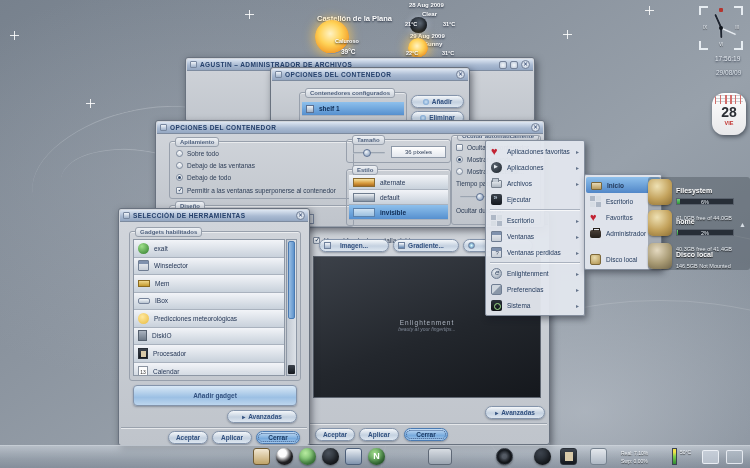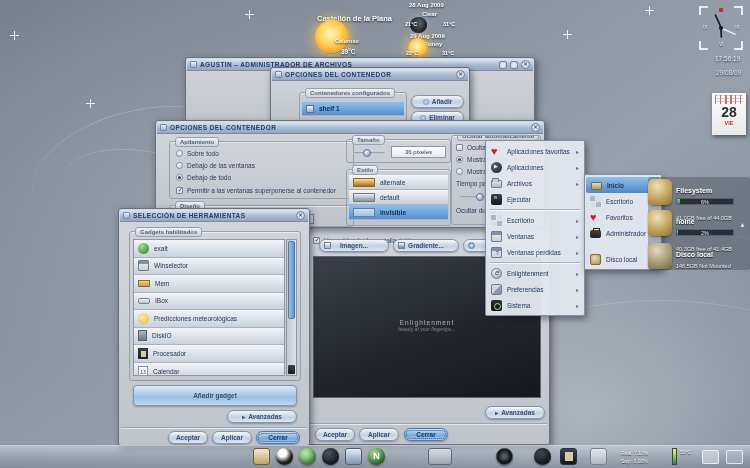--- a/index.html
+++ b/index.html
@@ -118,21 +118,21 @@
          background:radial-gradient(circle at 45% 40%, #fff3c4 0%, #ffd257 40%, #f4a12c 70%, rgba(244,161,44,0) 72%);
          box-shadow:0 0 10px 3px rgba(255,200,80,.55); }
   .moon { position:absolute; border-radius:50%;
           background:radial-gradient(circle at 60% 40%, #5a6470, #232a33 70%);
           box-shadow:inset -2px -2px 4px rgba(0,0,0,.6), 0 0 6px 1px rgba(200,210,230,.35); }
   .clockface { position:absolute; width:44px; height:44px; }
   .cb { position:absolute; width:9px; height:9px; border-color:rgba(240,245,250,.9); border-style:solid; border-width:0; }
   .hand { position:absolute; left:50%; bottom:50%; transform-origin:50% 100%; background:#1d2430; border-radius:1px;
           box-shadow:0 0 1px rgba(255,255,255,.7); }
   .cnum { position:absolute; font-size:4.5px; color:#e8edf3; text-shadow:0 1px 1px rgba(0,0,0,.6); }
-  .cal { position:absolute; width:34px; height:42px; background:linear-gradient(#fdfdfd,#e8e8ea); border-radius:0;
+  .cal { position:absolute; width:34px; height:42px; background:linear-gradient(#fdfdfd,#e8e8ea); border-radius:12px;
          box-shadow:1px 2px 4px rgba(10,15,25,.5); text-align:center; overflow:hidden; }
   .cal .mini { height:9px; margin:2px 3px 0; background:repeating-linear-gradient(90deg,#c2322e 0 1.5px, transparent 1.5px 5px),
                repeating-linear-gradient(#b9bcc2 0 1px, transparent 1px 3px); opacity:.7; }
   .cal .day { font-size:14px; font-weight:bold; color:#2a2d33; line-height:16px; }
   .cal .wd { font-size:5.5px; font-weight:bold; color:#c2322e; }
 
   
   #shelf { position:absolute; left:0; right:0; bottom:0; height:23px;
            background:linear-gradient(rgba(214,221,229,.55), rgba(150,160,172,.45) 60%, rgba(120,130,144,.5));
            border-top:1px solid rgba(240,245,250,.6); }

